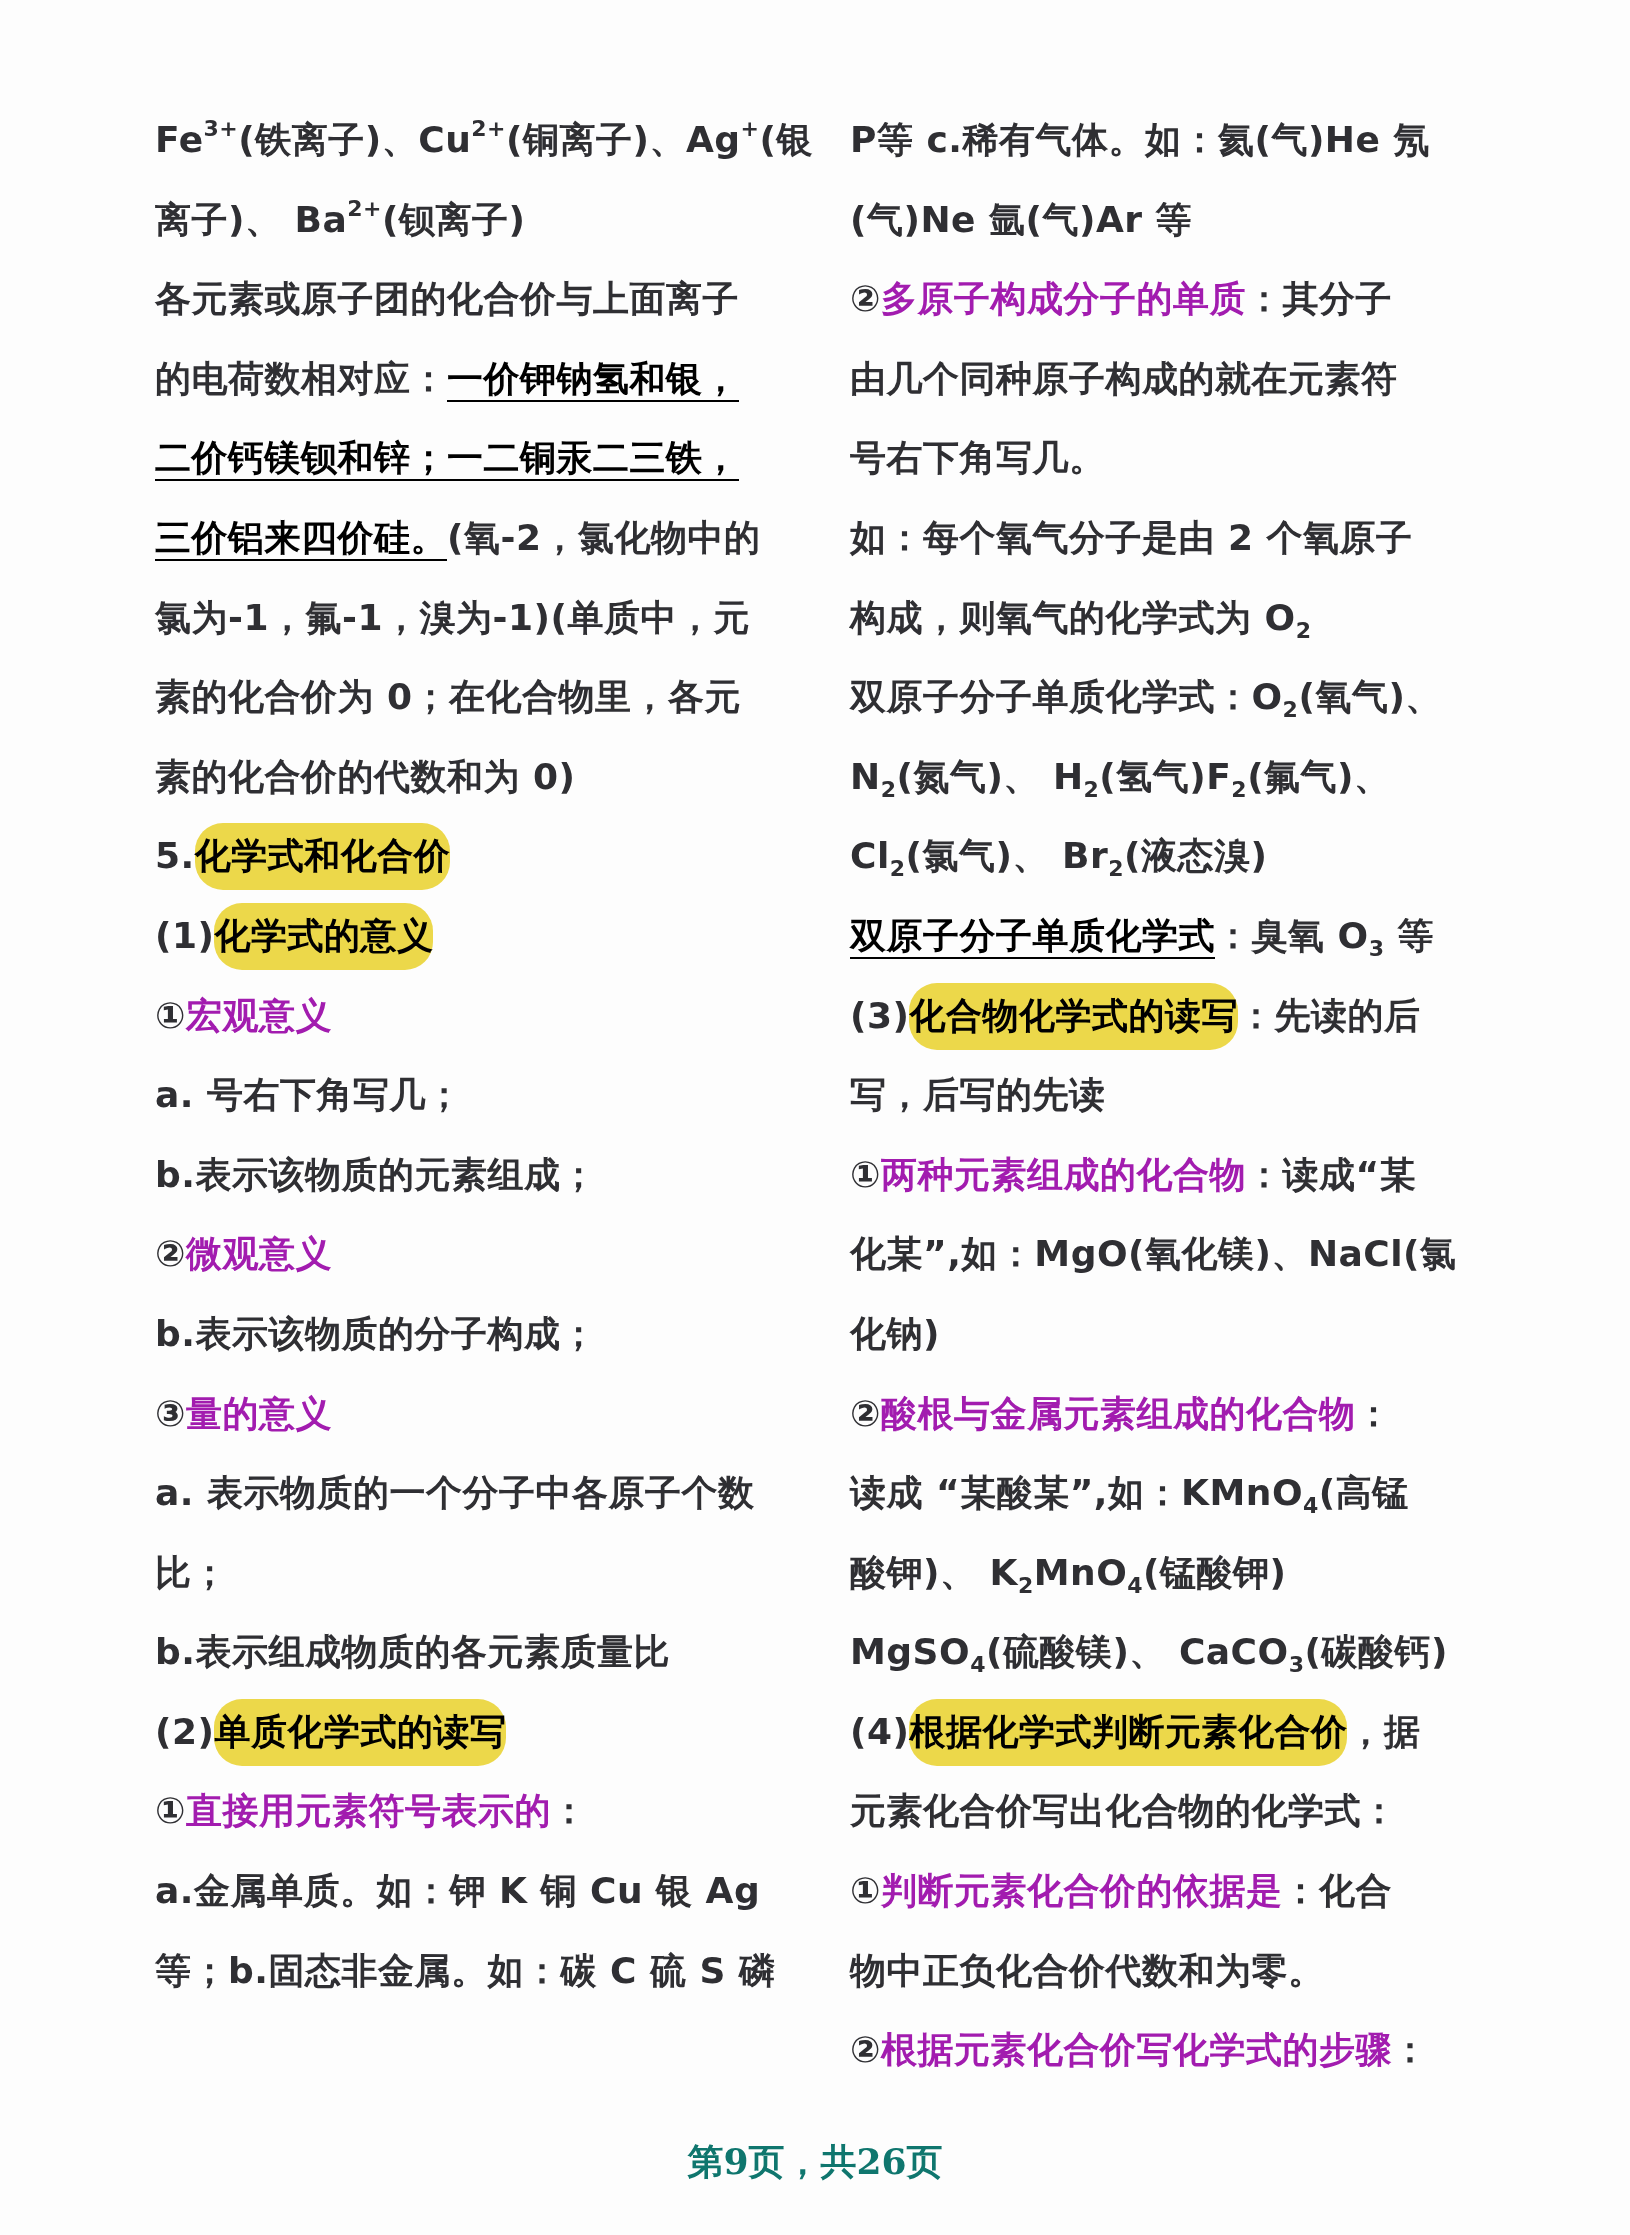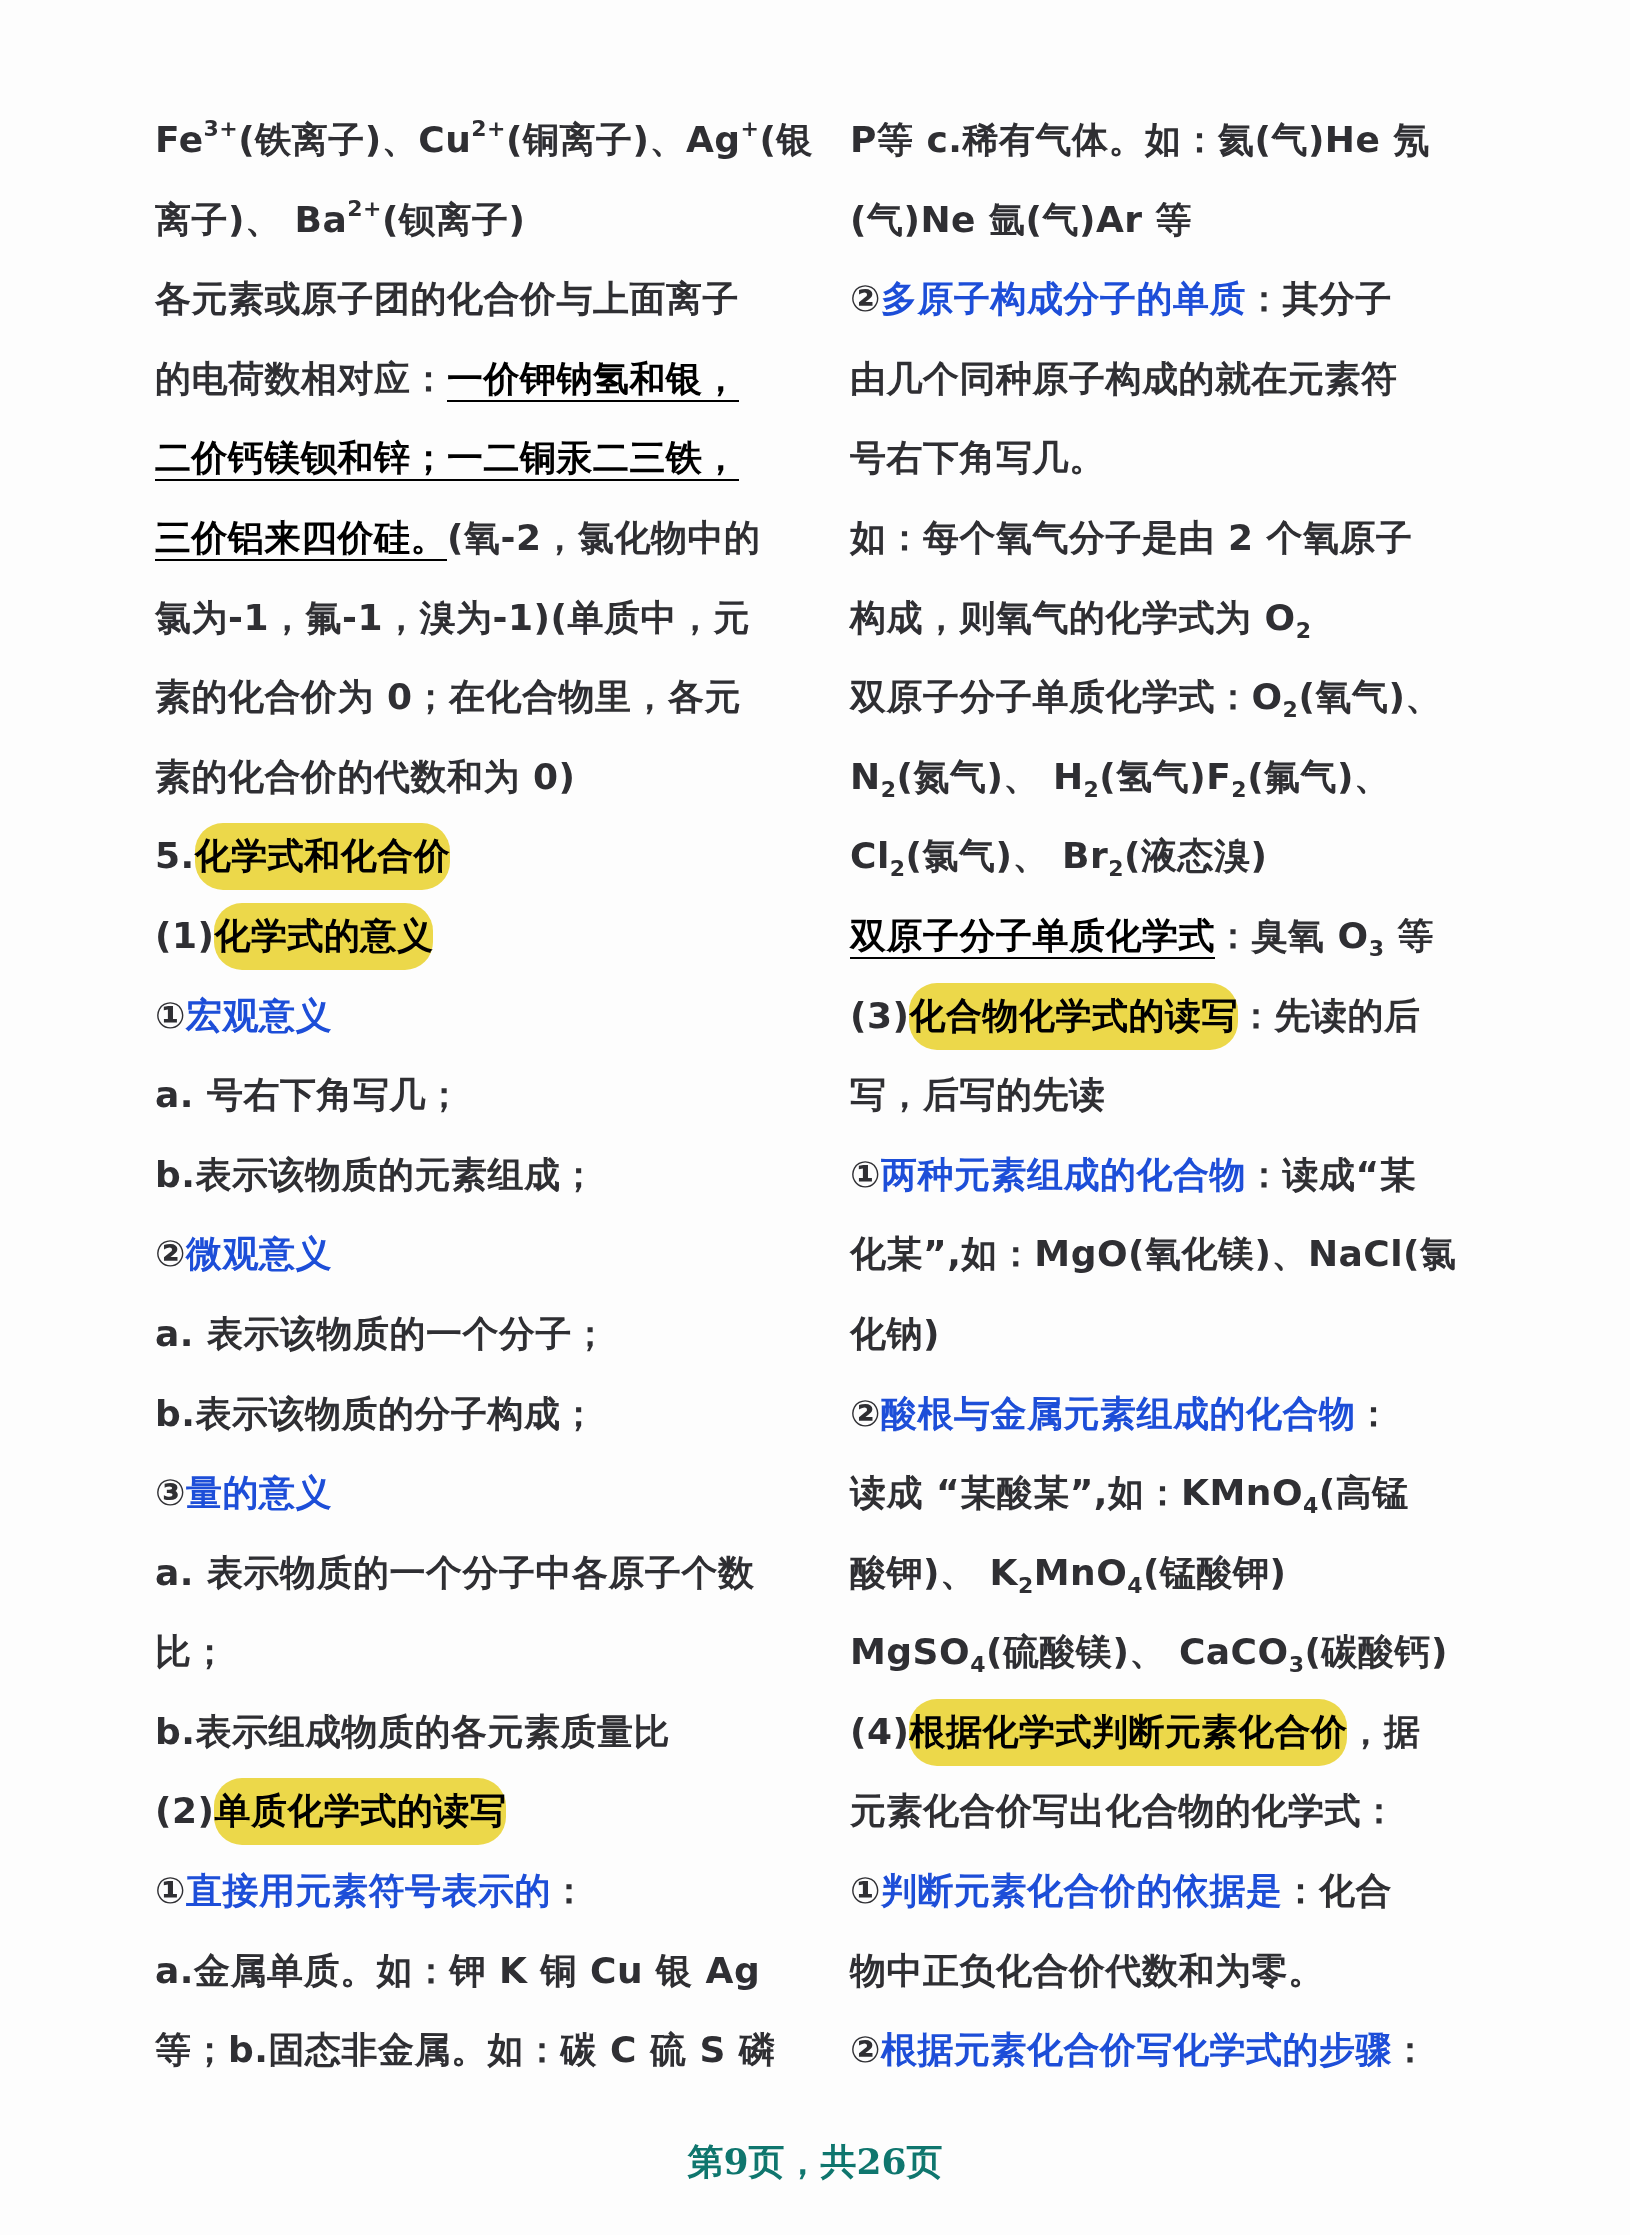--- a/index.html
+++ b/index.html
@@ -15,21 +15,21 @@
   .col.left { left: 155px; width: 670px; }
   .col.right { left: 850px; width: 645px; }
   .line {
     height: 79.6px; line-height: 79.6px;
     font-size: 36px; font-weight: bold;
     white-space: nowrap; letter-spacing: 0.5px;
     position: relative;
   }
   .seg { display: inline; }
   .red { color: #000000; }
-  .green { color: #1d4ed8; }
+  .green { color: #a21caf; }
   .ul { text-decoration: underline; text-decoration-thickness: 2px; text-underline-offset: 9px; }
   .hl { background: #ecd84a; padding: 12px 0 14px 0; border-radius: 28px; }
   sup { font-size: 22px; line-height: 0; vertical-align: 16px; font-weight: bold; }
   sub { font-size: 22px; line-height: 0; vertical-align: -8px; font-weight: bold; }
   .footer {
     position: absolute; top: 2138px; left: 0; width: 1630px; text-align: center;
     font-family: "DejaVu Serif", "Liberation Serif", serif;
     font-size: 36px; font-weight: bold; color: #0f766e;
   }
 </style>
@@ -46,21 +46,20 @@
       <div class="line"><span class="seg red ul">三价铝来四价硅。</span><span class="seg">(氧-2，氯化物中的</span></div>
       <div class="line"><span class="seg">氯为-1，氟-1，溴为-1)(单质中，元</span></div>
       <div class="line"><span class="seg">素的化合价为 0；在化合物里，各元</span></div>
       <div class="line"><span class="seg">素的化合价的代数和为 0)</span></div>
       <div class="line"><span class="seg">5.</span><span class="seg red hl">化学式和化合价</span></div>
       <div class="line"><span class="seg">(1)</span><span class="seg red hl">化学式的意义</span></div>
       <div class="line"><span class="seg">①</span><span class="seg green">宏观意义</span></div>
       <div class="line"><span class="seg">a. 号右下角写几；</span></div>
       <div class="line"><span class="seg">b.表示该物质的元素组成；</span></div>
       <div class="line"><span class="seg">②</span><span class="seg green">微观意义</span></div>
-      <div class="line"><span class="seg">a. 表示该物质的一个分子；</span></div>
       <div class="line"><span class="seg">b.表示该物质的分子构成；</span></div>
       <div class="line"><span class="seg">③</span><span class="seg green">量的意义</span></div>
       <div class="line"><span class="seg">a. 表示物质的一个分子中各原子个数</span></div>
       <div class="line"><span class="seg">比；</span></div>
       <div class="line"><span class="seg">b.表示组成物质的各元素质量比</span></div>
       <div class="line"><span class="seg">(2)</span><span class="seg red hl">单质化学式的读写</span></div>
       <div class="line"><span class="seg">①</span><span class="seg green">直接用元素符号表示的</span><span class="seg">：</span></div>
       <div class="line"><span class="seg">a.金属单质。如：钾 K 铜 Cu 银 Ag</span></div>
       <div class="line"><span class="seg">等；b.固态非金属。如：碳 C 硫 S 磷</span></div>
     </div>

